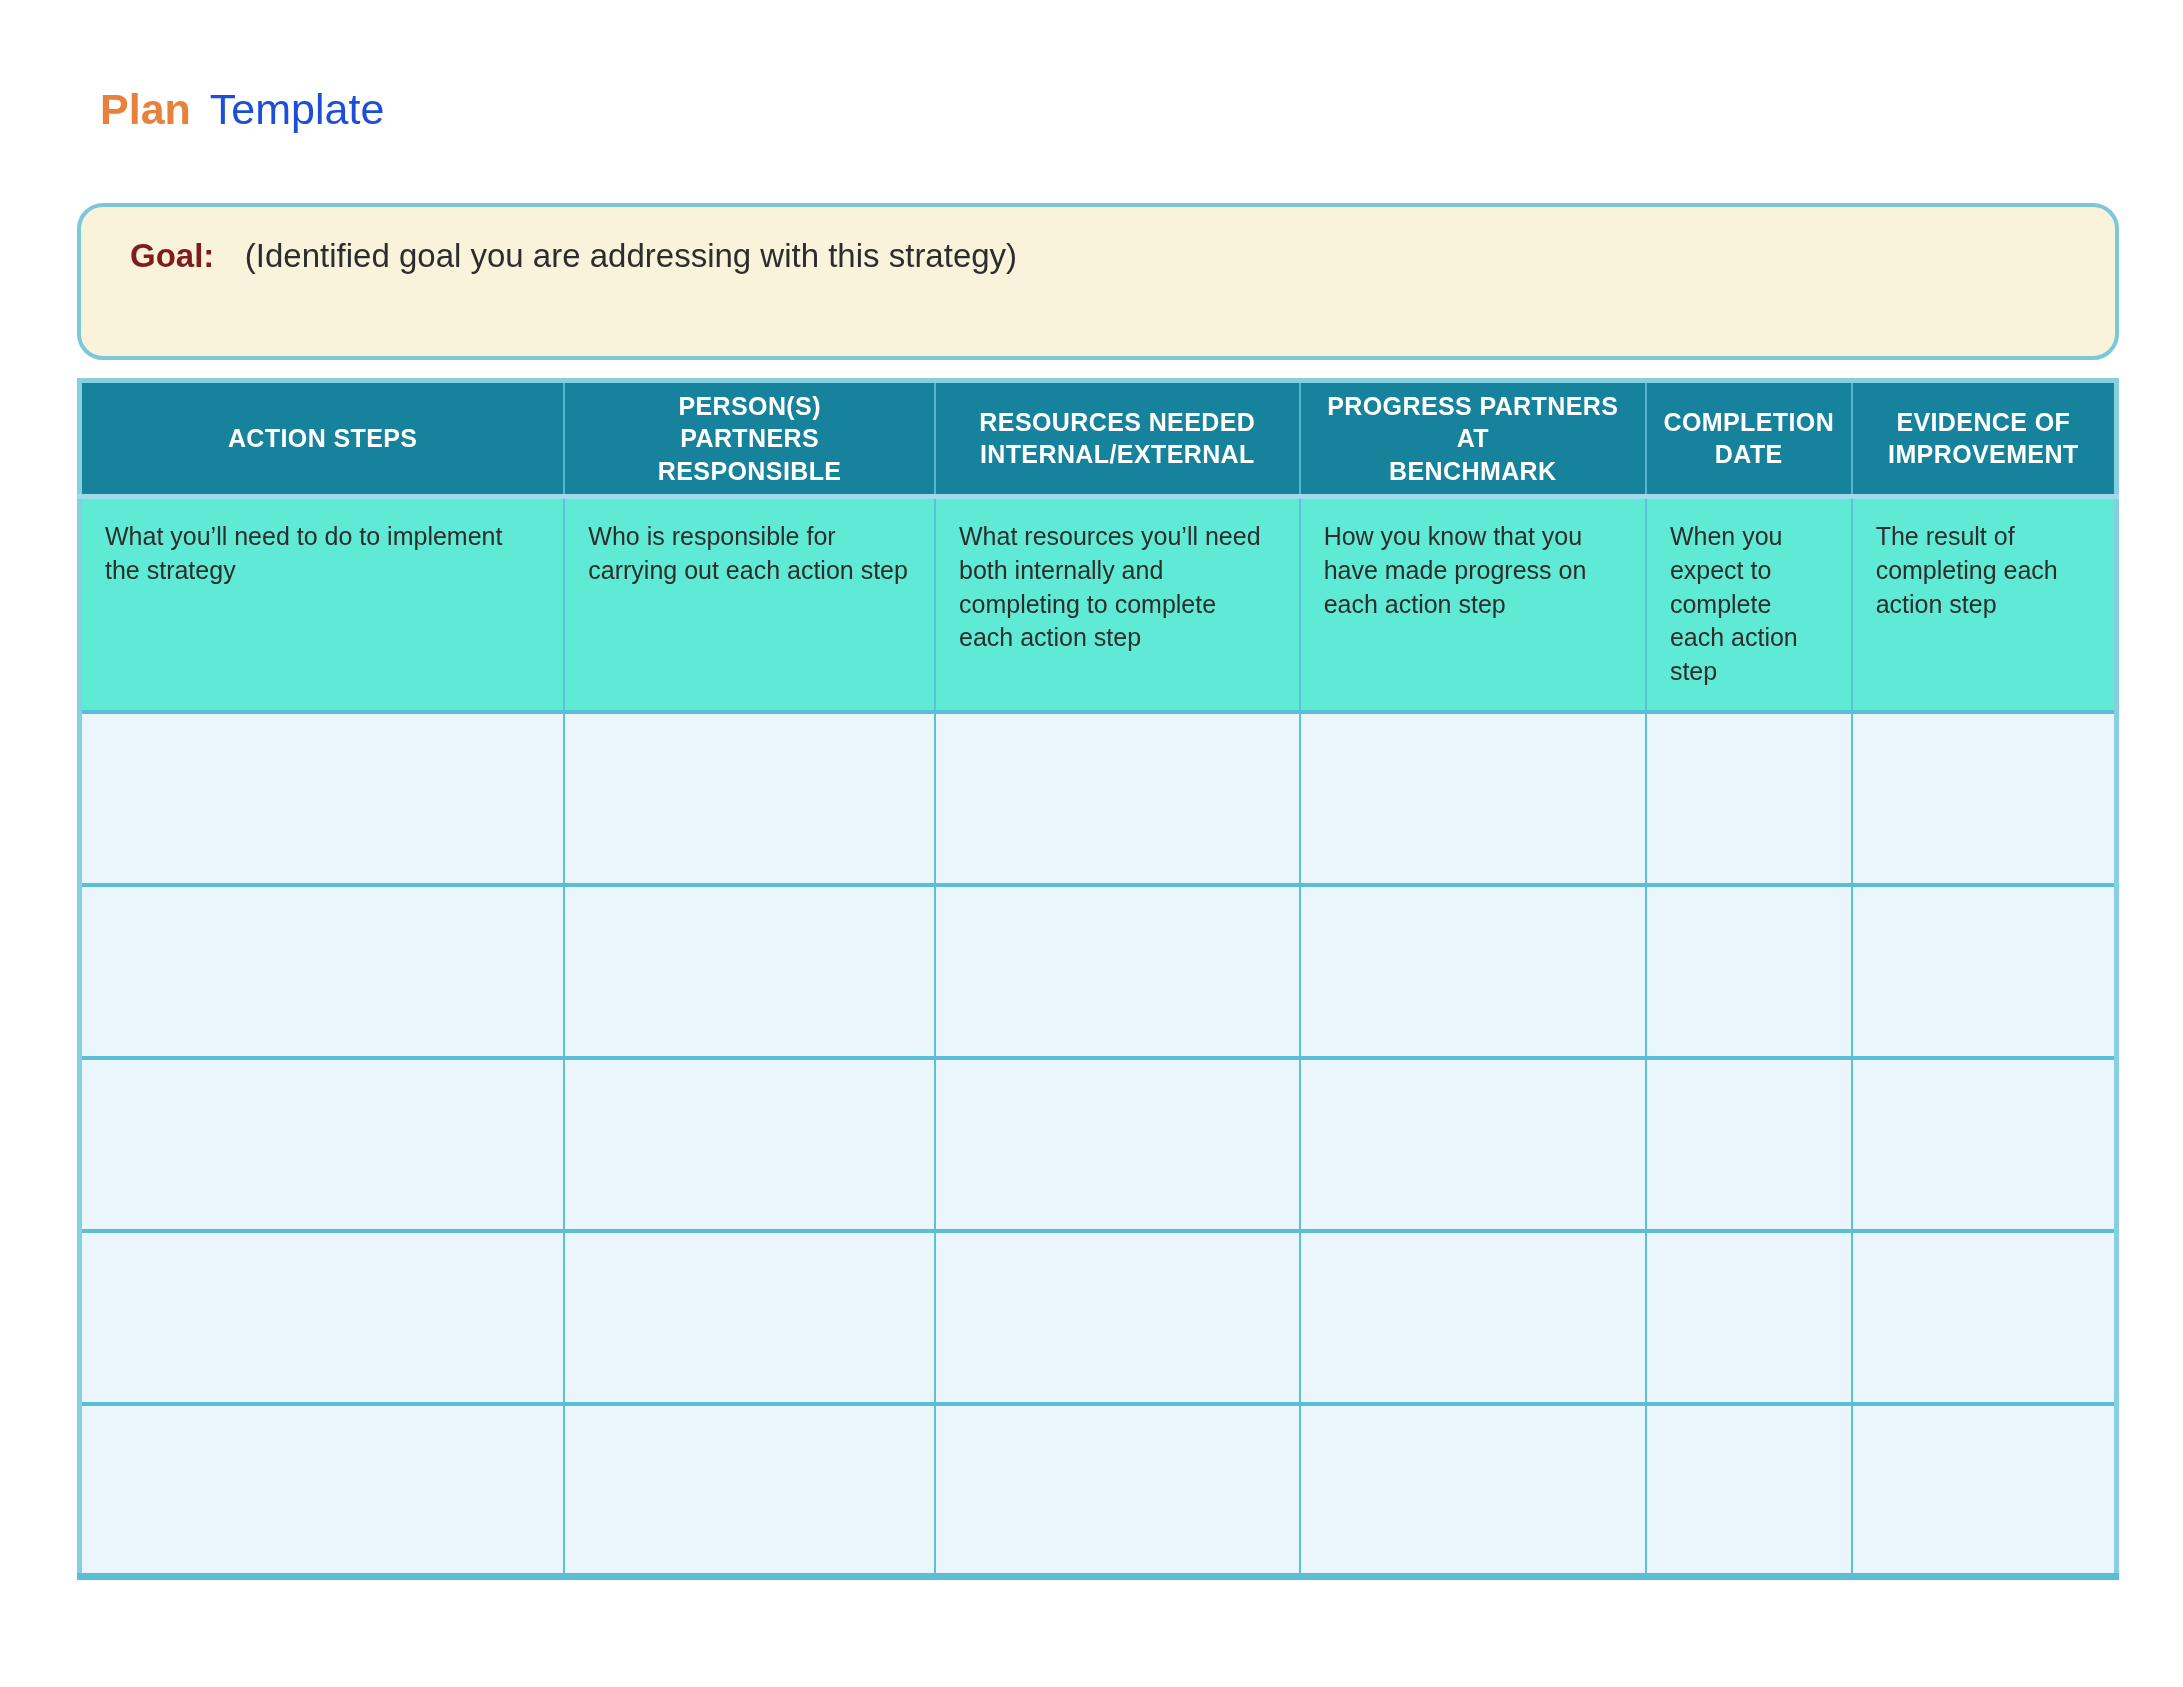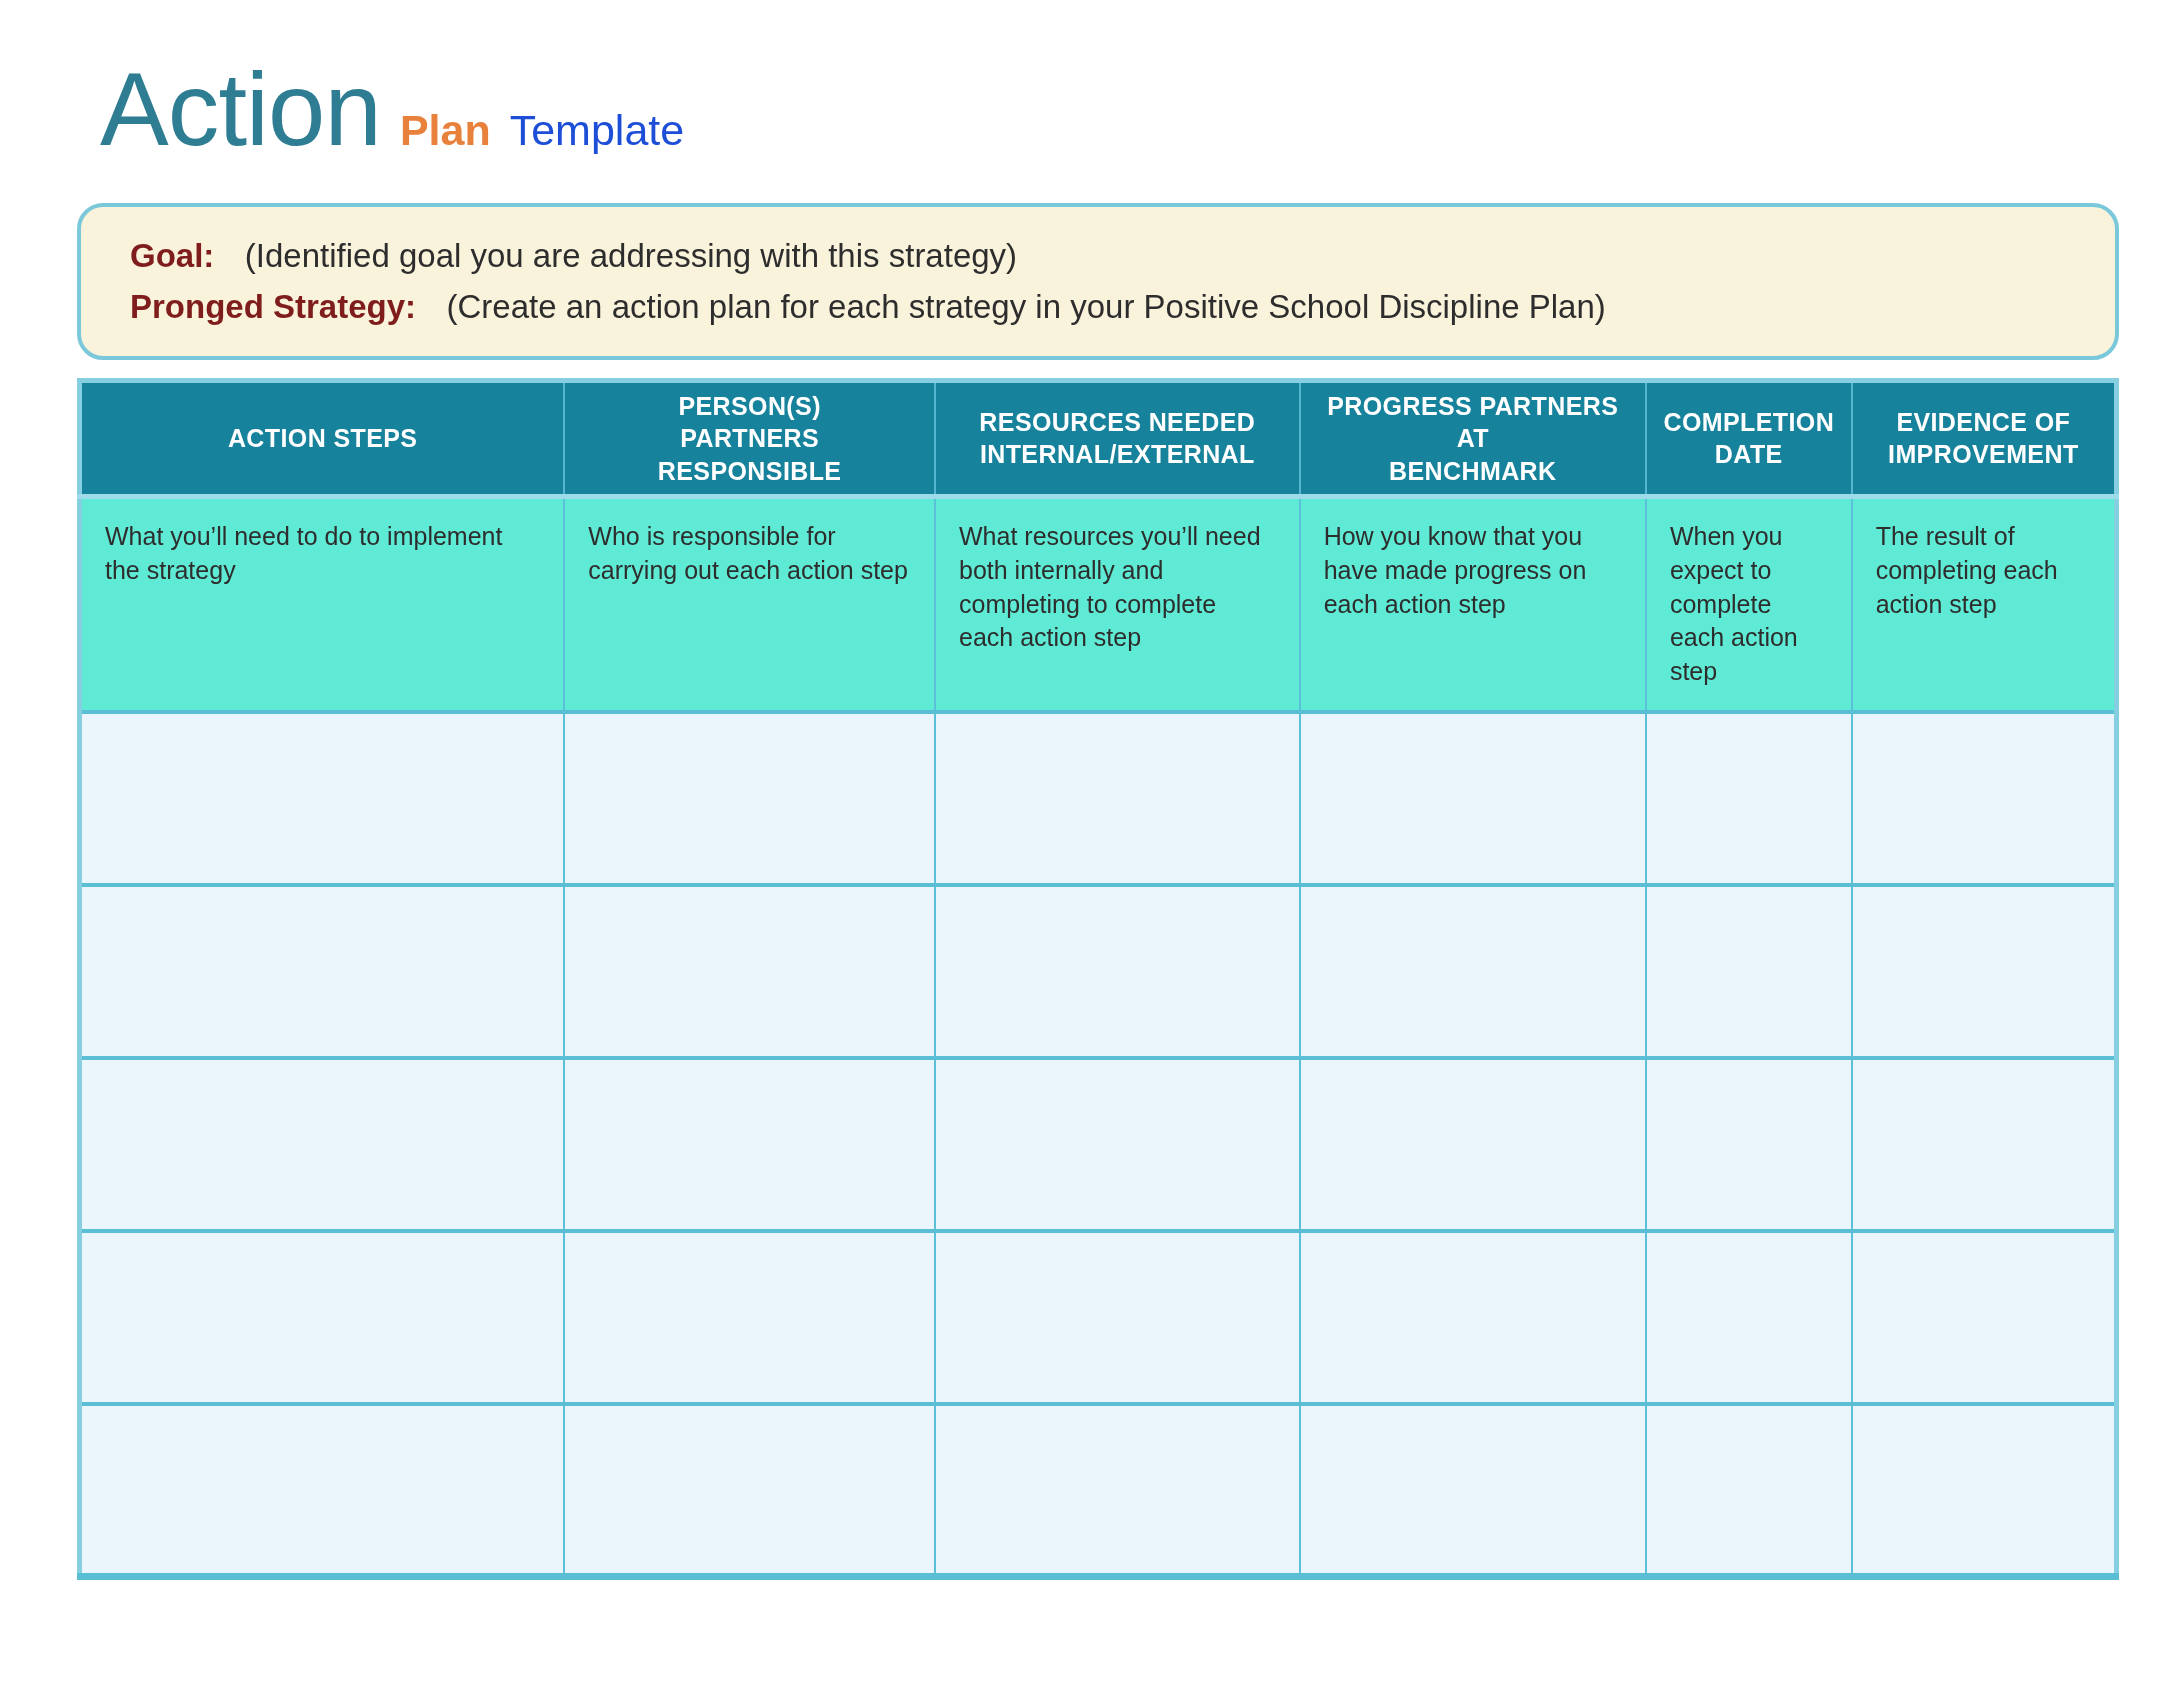--- a/index.html
+++ b/index.html
@@ -107,31 +107,27 @@
     background: #eaf6fb;
     height: 173px;
   }
 </style>
 </head>
 <body>
 
 <div class="page">
 
   <div class="title-row">
-    <span class="title-action">Action</span>
     <span class="title-plan">Plan</span>
     <span class="title-template">Template</span>
   </div>
 
   <div class="goal-box">
     <div class="goal-line">
       <span class="box-label">Goal:</span><span class="box-text">(Identified goal you are addressing with this strategy)</span>
-    </div>
-    <div class="goal-line">
-      <span class="box-label">Pronged Strategy:</span><span class="box-text">(Create an action plan for each strategy in your Positive School Discipline Plan)</span>
     </div>
   </div>
 
   <table class="plan-table">
     <colgroup>
       <col style="width:23.8%">
       <col style="width:18.2%">
       <col style="width:17.9%">
       <col style="width:17.0%">
       <col style="width:10.1%">

